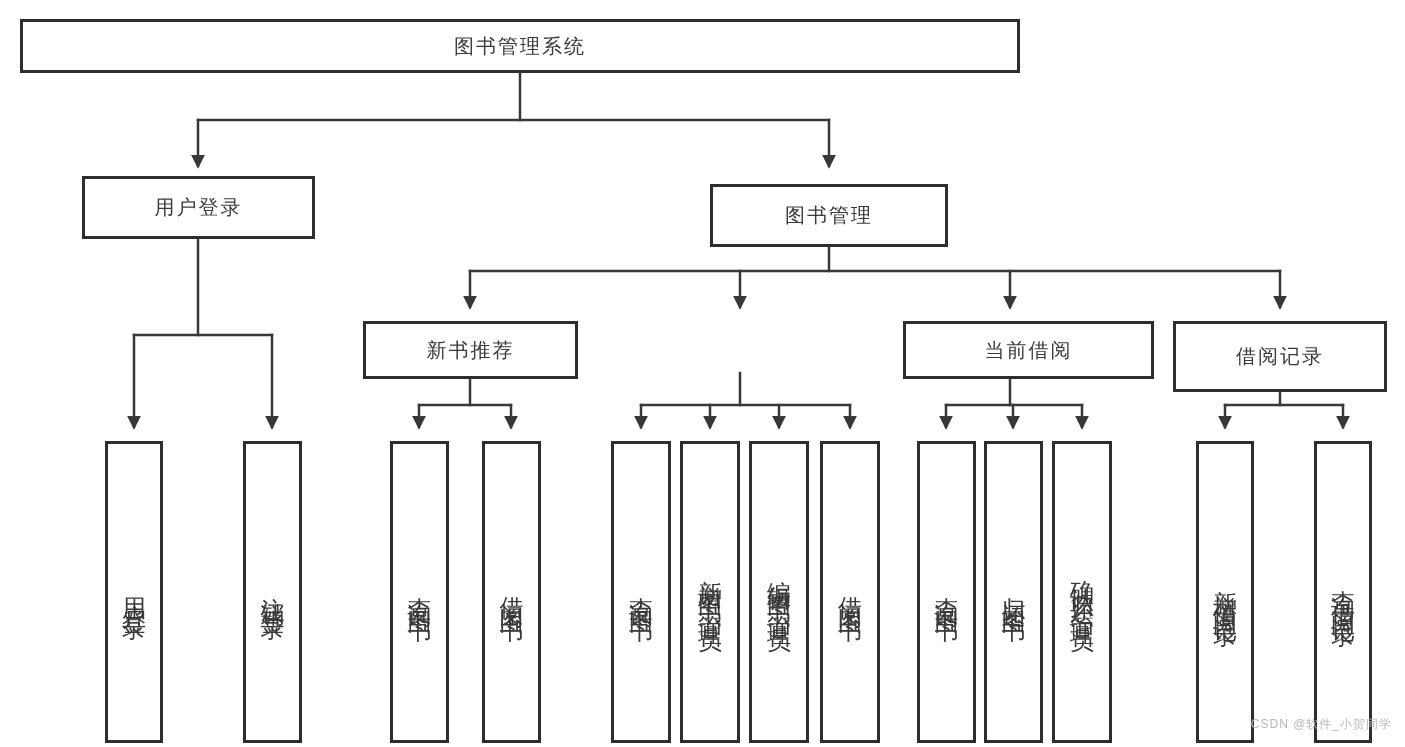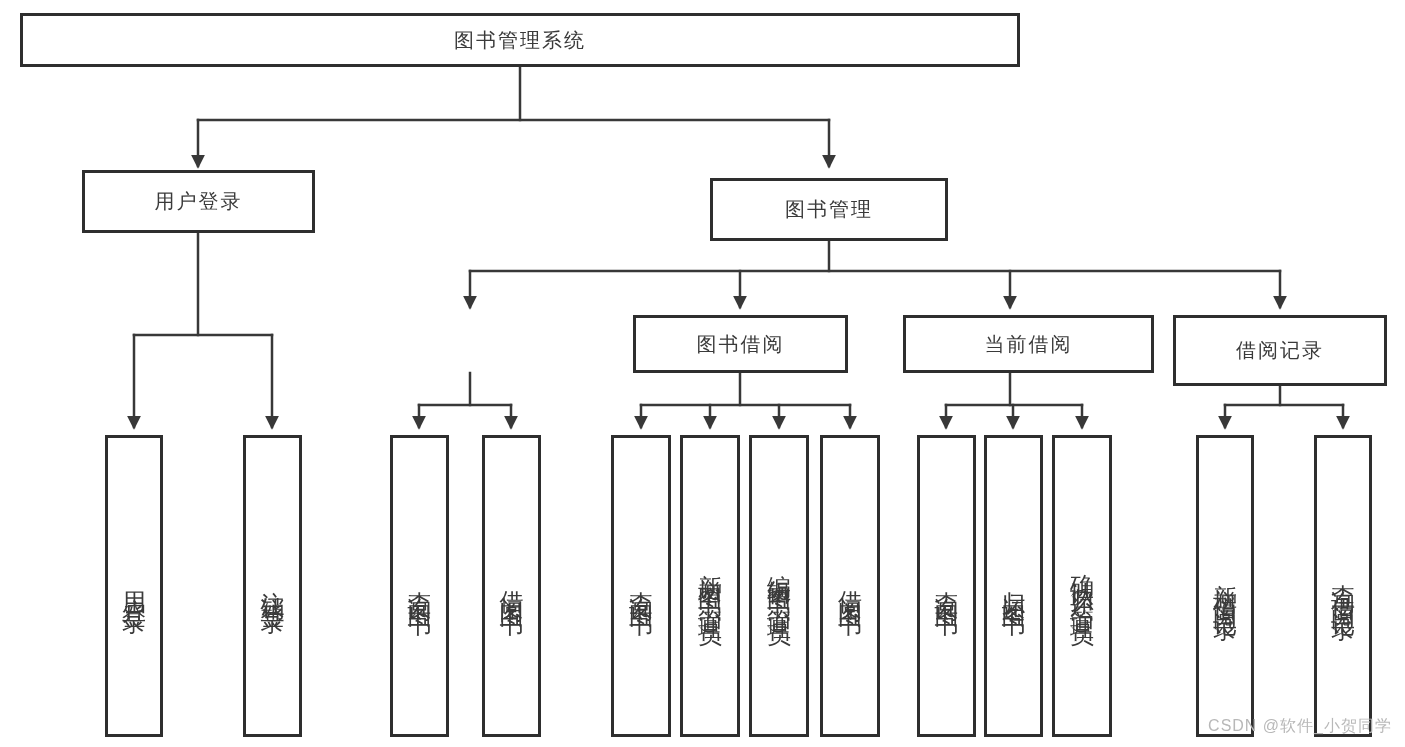--- a/index.html
+++ b/index.html
@@ -40,40 +40,41 @@
   }
   .box{
     position:absolute;
     box-sizing:border-box;
     border:3px solid var(--box-border);
     background:var(--background);
     display:flex;
     align-items:center;
     justify-content:center;
     text-align:left;
+    margin-top:6px;
   }
   .box.h span{
     font-size:20px;
     letter-spacing:2px;
     color:var(--text);
     white-space:nowrap;
   }
   .box.v span{
     writing-mode:vertical-rl;
     text-orientation:mixed;
     font-size:24px;
     letter-spacing:7px;
     color:var(--text);
     line-height:1;
   }
   .watermark{
     position:absolute;
     top:716px;
     right:13px;
-    font-size:16px;
+    font-size:12px;
     letter-spacing:1px;
     color:var(--watermark);
     white-space:nowrap;
   }
 </style>
 </head>
 <body>
 
 <div class="stage">
 
@@ -143,22 +144,22 @@
     <span>图书管理系统</span>
   </div>
 
   <div class="box h" style="left:82px;top:170px;width:233px;height:63px">
     <span>用户登录</span>
   </div>
   <div class="box h" style="left:710px;top:178px;width:238px;height:63px">
     <span>图书管理</span>
   </div>
 
-  <div class="box h" style="left:633px;top:315px;width:215px;height:58px">
-    <span>图书借阅</span>
+  <div class="box h" style="left:363px;top:315px;width:215px;height:58px">
+    <span>新书推荐</span>
   </div>
   <div class="box h" style="left:903px;top:315px;width:251px;height:58px">
     <span>当前借阅</span>
   </div>
   <div class="box h" style="left:1173px;top:315px;width:214px;height:71px">
     <span>借阅记录</span>
   </div>
 
   <div class="box v" style="left:105px;top:435px;width:58px;height:302px">
     <span>用户登录</span>

